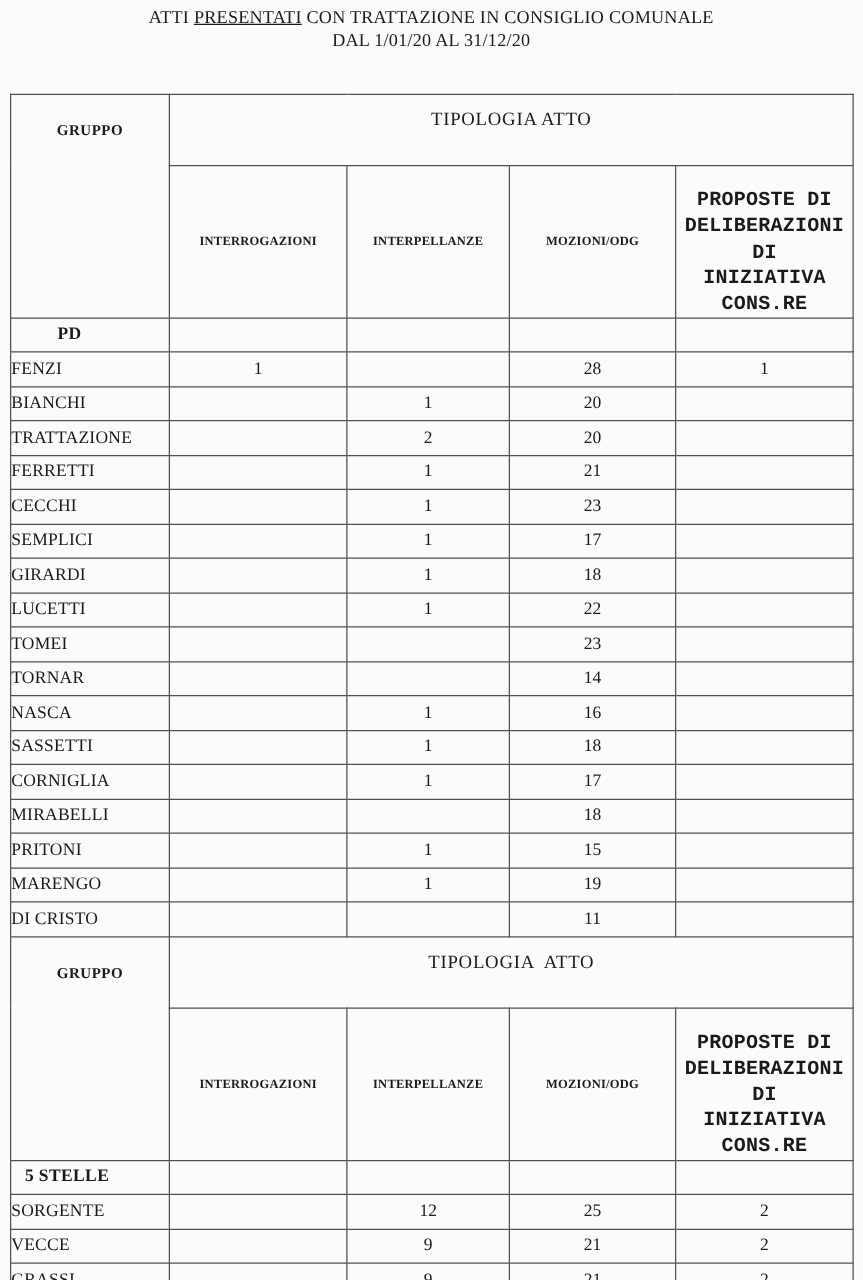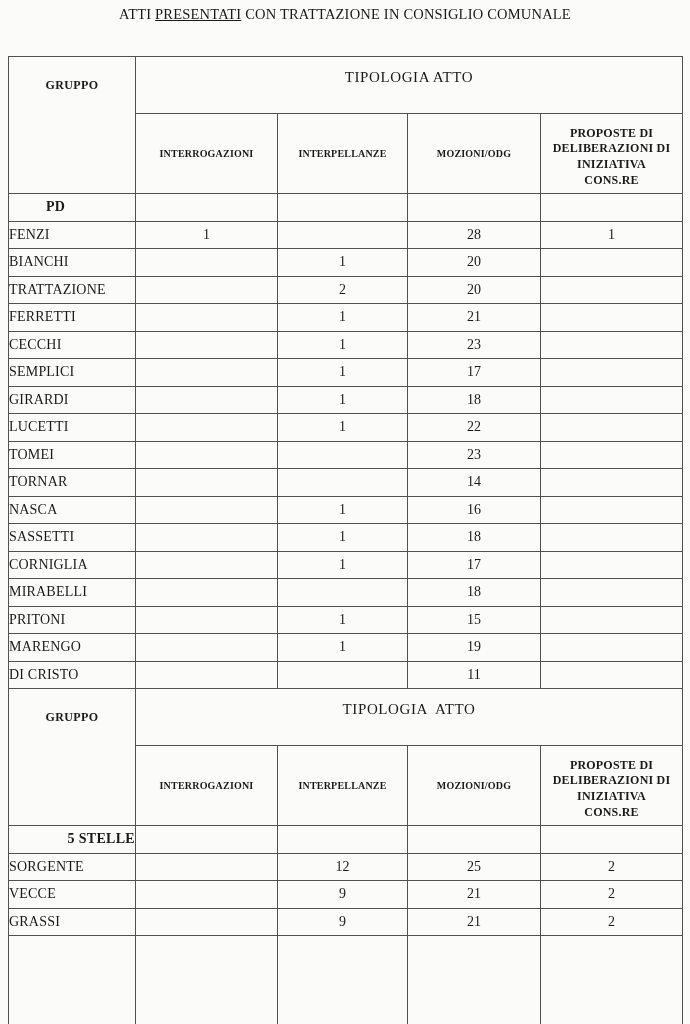--- a/index.html
+++ b/index.html
@@ -55,37 +55,39 @@
     height: 72px;
     vertical-align: top;
     padding-top: 8px;
     font-weight: bold;
     font-size: 10px;
     text-align: center;
     letter-spacing: 0.2px;
     white-space: pre-line;
   }
   .hdr-row2 td.proposte-hdr {
-    font-size: 12px;
+    font-size: 16px;
     line-height: 1.3;
-    padding-top: 7px;
+    padding-top: 17px;
+    font-family: Liberation Mono, monospace;
   }
   .group-row td, .data-row td { height: 26.5px; font-size: 14px; }
   .group-cell { font-weight: bold; text-align: left; letter-spacing: 0.3px; }
   .s1-group { padding-left: 37px !important; }
-  .s2-group { padding-left: 11px !important; text-align: right; }
+  .s2-group { padding-left: 11px !important; }
   .name-cell { text-align: left; padding-left: 4px; letter-spacing: 0.2px; margin-left: 20px; }
   .num-cell { text-align: center; }
   .empty-tall td { height: 93px; }
 </style>
 </head>
 <body>
 
 <div class="title">
   <div><span>ATTI </span><span class="u">PRESENTATI</span><span> CON TRATTAZIONE IN CONSIGLIO COMUNALE</span></div>
+  <div>DAL 1/01/20 AL 31/12/20</div>
 </div>
 
 <table class="atti">
   <colgroup>
     <col style="width:127px">
     <col style="width:142px">
     <col style="width:130px">
     <col style="width:133px">
     <col style="width:142px">
   </colgroup>

